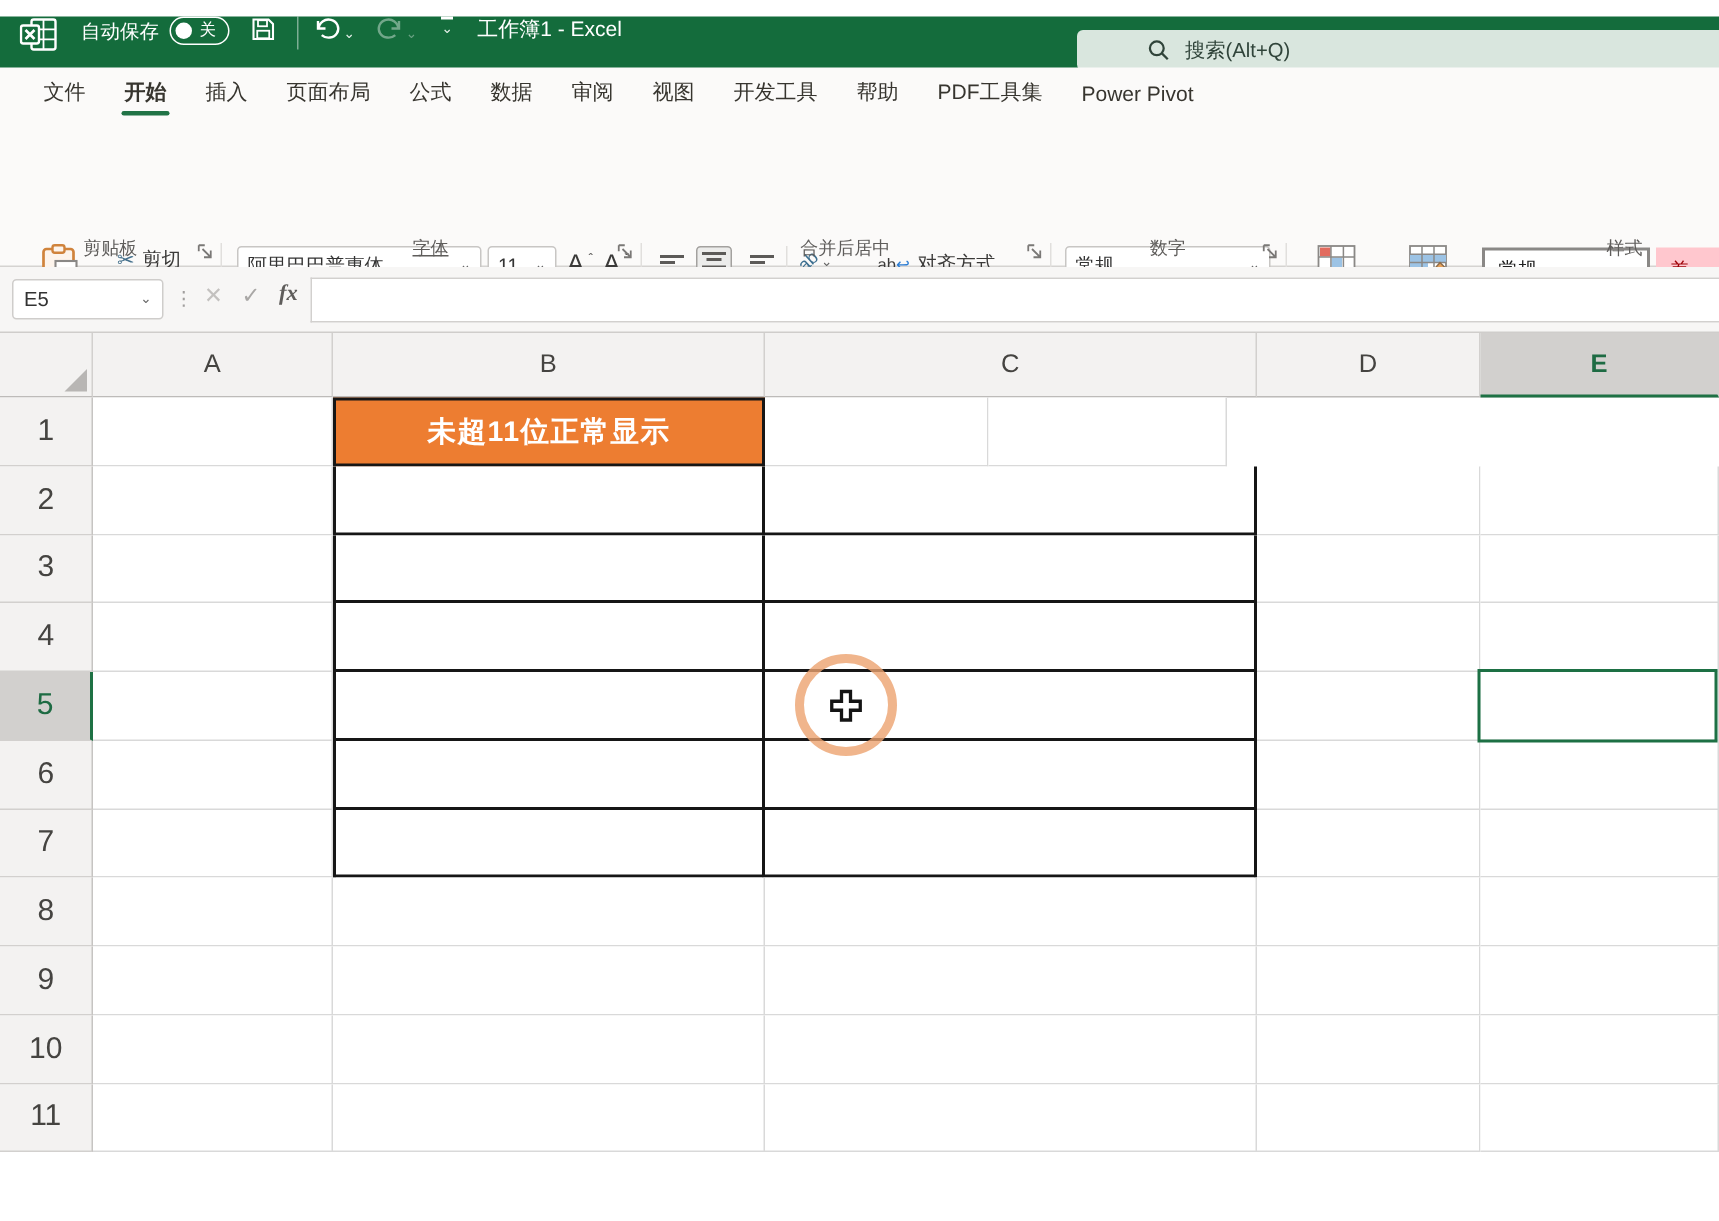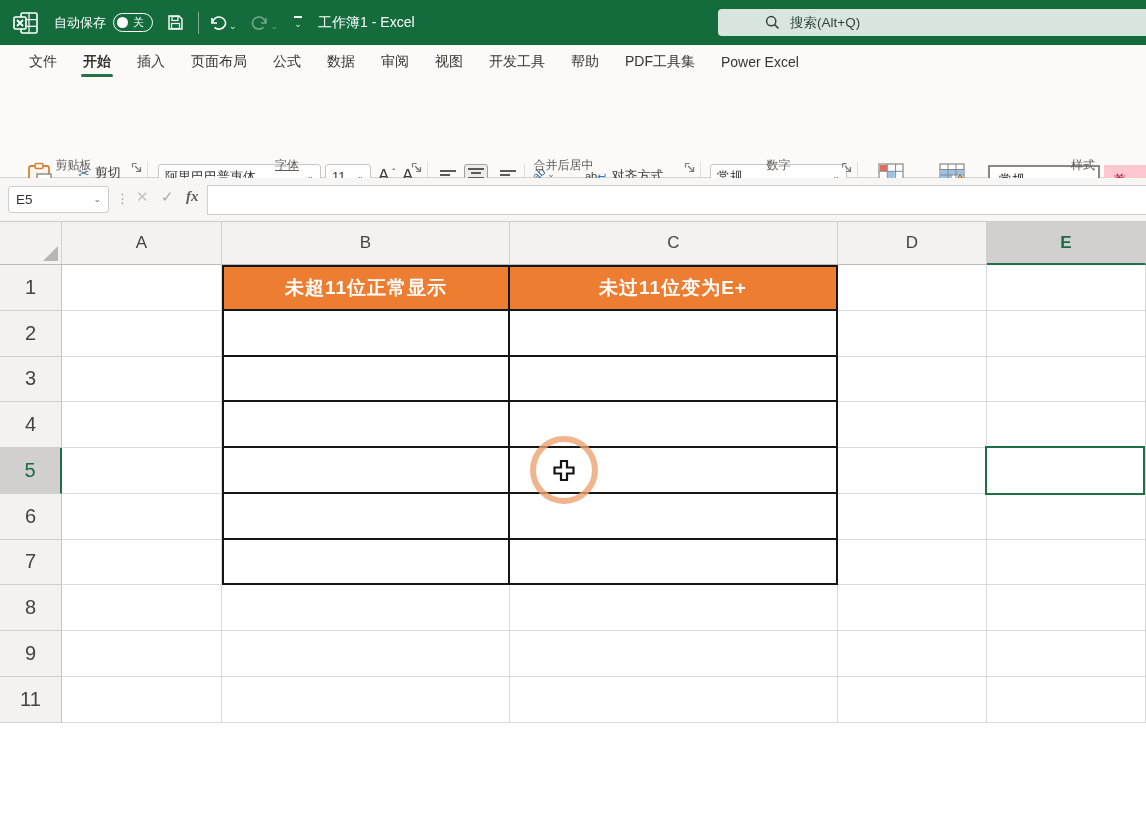--- a/index.html
+++ b/index.html
@@ -2,22 +2,22 @@
 <html><head>
 <meta charset="utf-8">
 <style>
   * { box-sizing: border-box; margin: 0; padding: 0; }
   html,body { width:1146px; height:814px; }
   body {
     font-family:"Liberation Sans", sans-serif;
     position:relative; overflow:hidden; background:#fff; color:#333;
   }
   
-  .titlebar { position:absolute; left:0; top:0; width:100%; height:45px;
-    background:#146c3c; display:flex; align-items:center; color:#fff; }
+  .titlebar { position:absolute; left:0; top:11px; width:100%; height:45px;
+    background:#146c3c; display:flex; align-items:flex-start; color:#fff; }
   .tb-logo { width:26px; height:24px; margin-left:13px; flex:0 0 auto; }
   .tb-autosave { display:flex; align-items:center; gap:7px; margin-left:15px; font-size:13px; }
   .tb-toggle { width:40px; height:19px; border:1.5px solid #fff; border-radius:10px;
     display:flex; align-items:center; padding:0 3px; gap:5px; cursor:default; }
   .tb-toggle .knob { width:11px; height:11px; border-radius:50%; background:#fff; }
   .tb-toggle .state { font-size:11px; line-height:1; }
   .tb-btn { margin-left:14px; display:flex; align-items:center; }
   .tb-sep { width:1px; height:22px; background:rgba(255,255,255,.45); margin:0 10px 0 14px; }
   .tb-undo, .tb-redo { display:flex; align-items:flex-end; gap:2px; font-size:10px; }
   .tb-redo { opacity:.4; margin-left:14px; }
@@ -156,21 +156,21 @@
     <span class="menu-tab active">开始</span>
     <span class="menu-tab">插入</span>
     <span class="menu-tab">页面布局</span>
     <span class="menu-tab">公式</span>
     <span class="menu-tab">数据</span>
     <span class="menu-tab">审阅</span>
     <span class="menu-tab">视图</span>
     <span class="menu-tab">开发工具</span>
     <span class="menu-tab">帮助</span>
     <span class="menu-tab">PDF工具集</span>
-    <span class="menu-tab">Power Excel</span>
+    <span class="menu-tab">Power Pivot</span>
   </div>
 
 <div class="ribbon">
   <div class="vdiv" style="left:147px"></div>
   <div class="vdiv" style="left:427px"></div>
   <div class="vdiv" style="left:700px"></div>
   <div class="vdiv" style="left:857px"></div>
 
   <div class="bigbtn rbtn" style="left:14px; top:84px; width:52px; height:78px; justify-content:space-between;">
     <svg width="28" height="32" viewBox="0 0 28 32">
@@ -439,21 +439,20 @@
     <div class="ch" style="width: 288px; flex: 0 0 288px;">B</div>
     <div class="ch" style="width: 328px; flex: 0 0 328px;">C</div>
     <div class="ch" style="width: 149px; flex: 0 0 149px;">D</div>
     <div class="ch sel" style="width: 159px; flex: 0 0 159px;">E</div>
   </div>
 <div class="gridrows" id="gridrows">
     <div class="grow">
       <div class="rh">1</div>
       <div class="cell" style="width: 160px; flex: 0 0 160px;"></div>
       <div class="cell hdr" style="width: 288px; flex: 0 0 288px; border-width: 2px; border-style: solid; border-color: rgb(22, 22, 22); background: rgb(237, 125, 49);">未超11位正常显示</div>
-      <div class="cell hdr" style="width: 328px; flex: 0 0 328px; border-bottom: 2px solid rgb(22, 22, 22); border-right: 2px solid rgb(22, 22, 22); border-top: 2px solid rgb(22, 22, 22); background: rgb(237, 125, 49);">未过11位变为E+</div>
       <div class="cell" style="width: 149px; flex: 0 0 149px;"></div>
       <div class="cell" style="width: 159px; flex: 0 0 159px;"></div>
     </div>
     <div class="grow">
       <div class="rh">2</div>
       <div class="cell" style="width: 160px; flex: 0 0 160px;"></div>
       <div class="cell" style="width: 288px; flex: 0 0 288px; border-bottom: 2px solid rgb(22, 22, 22); border-right: 2px solid rgb(22, 22, 22); border-left: 2px solid rgb(22, 22, 22);"></div>
       <div class="cell" style="width: 328px; flex: 0 0 328px; border-bottom: 2px solid rgb(22, 22, 22); border-right: 2px solid rgb(22, 22, 22);"></div>
       <div class="cell" style="width: 149px; flex: 0 0 149px;"></div>
       <div class="cell" style="width: 159px; flex: 0 0 159px;"></div>
@@ -501,20 +500,28 @@
     <div class="grow">
       <div class="rh">8</div>
       <div class="cell" style="width: 160px; flex: 0 0 160px;"></div>
       <div class="cell" style="width: 288px; flex: 0 0 288px;"></div>
       <div class="cell" style="width: 328px; flex: 0 0 328px;"></div>
       <div class="cell" style="width: 149px; flex: 0 0 149px;"></div>
       <div class="cell" style="width: 159px; flex: 0 0 159px;"></div>
     </div>
     <div class="grow">
       <div class="rh">9</div>
+      <div class="cell" style="width: 160px; flex: 0 0 160px;"></div>
+      <div class="cell" style="width: 288px; flex: 0 0 288px;"></div>
+      <div class="cell" style="width: 328px; flex: 0 0 328px;"></div>
+      <div class="cell" style="width: 149px; flex: 0 0 149px;"></div>
+      <div class="cell" style="width: 159px; flex: 0 0 159px;"></div>
+    </div>
+    <div class="grow">
+      <div class="rh">10</div>
       <div class="cell" style="width: 160px; flex: 0 0 160px;"></div>
       <div class="cell" style="width: 288px; flex: 0 0 288px;"></div>
       <div class="cell" style="width: 328px; flex: 0 0 328px;"></div>
       <div class="cell" style="width: 149px; flex: 0 0 149px;"></div>
       <div class="cell" style="width: 159px; flex: 0 0 159px;"></div>
     </div>
     <div class="grow">
       <div class="rh">11</div>
       <div class="cell" style="width: 160px; flex: 0 0 160px;"></div>
       <div class="cell" style="width: 288px; flex: 0 0 288px;"></div>

